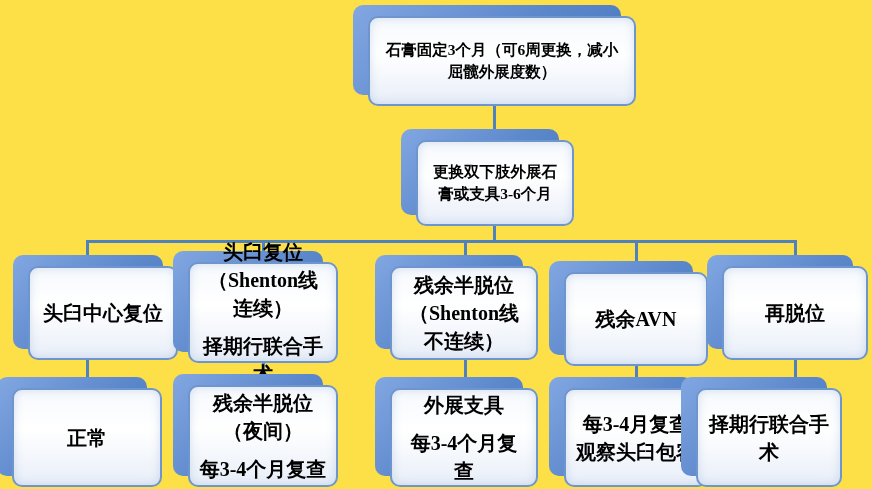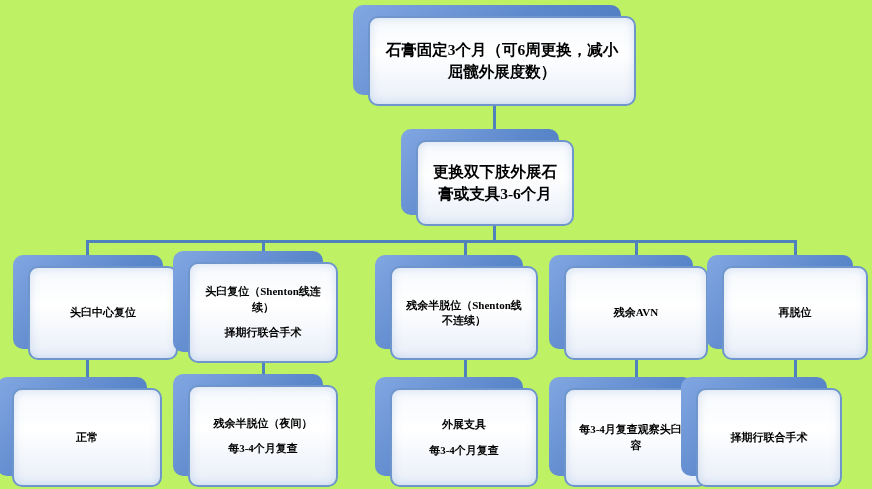--- a/index.html
+++ b/index.html
@@ -4,21 +4,21 @@
 <style>
   * { margin: 0; padding: 0; box-sizing: border-box; }
   html, body { background: #ffffff; }
   body {
     font-family: "Liberation Serif", "DejaVu Serif", serif;
   }
   .canvas {
     position: relative;
     width: 872px;
     height: 489px;
-    background: #bef264;
+    background: #fde047;
     overflow: hidden;
   }
   
   .conn {
     position: absolute;
     background: var(--line, #4f81bd);
   }
   .conn.v { width: 3px; }
   .conn.h { height: 3px; }
   
@@ -45,21 +45,21 @@
     display: flex;
     flex-direction: column;
     align-items: center;
     justify-content: center;
     padding: 6px 9px;
     gap: 10px;
   }
   .label {
     text-align: center;
     font-weight: bold;
-    font-size: 11px;
+    font-size: 20px;
     line-height: 1.4;
     color: #000000;
   }
   .node.big .label { font-size: 15.5px; }
 </style>
 </head>
 <body>
 
 <div class="canvas">
 
@@ -108,21 +108,21 @@
     </div>
   </div>
 
   <div class="node" style="left:390px; top:266px; width:148px; height:94px;">
     <div class="shadow"></div>
     <div class="box">
       <div class="label">残余半脱位（Shenton线不连续）</div>
     </div>
   </div>
 
-  <div class="node" style="left:564px; top:266px; width:144px; height:94px;">
+  <div class="node" style="left:564px; top:272px; width:144px; height:94px;">
     <div class="shadow"></div>
     <div class="box">
       <div class="label">残余AVN</div>
     </div>
   </div>
 
   <div class="node" style="left:12px; top:388px; width:150px; height:99px;">
     <div class="shadow"></div>
     <div class="box">
       <div class="label">正常</div>

